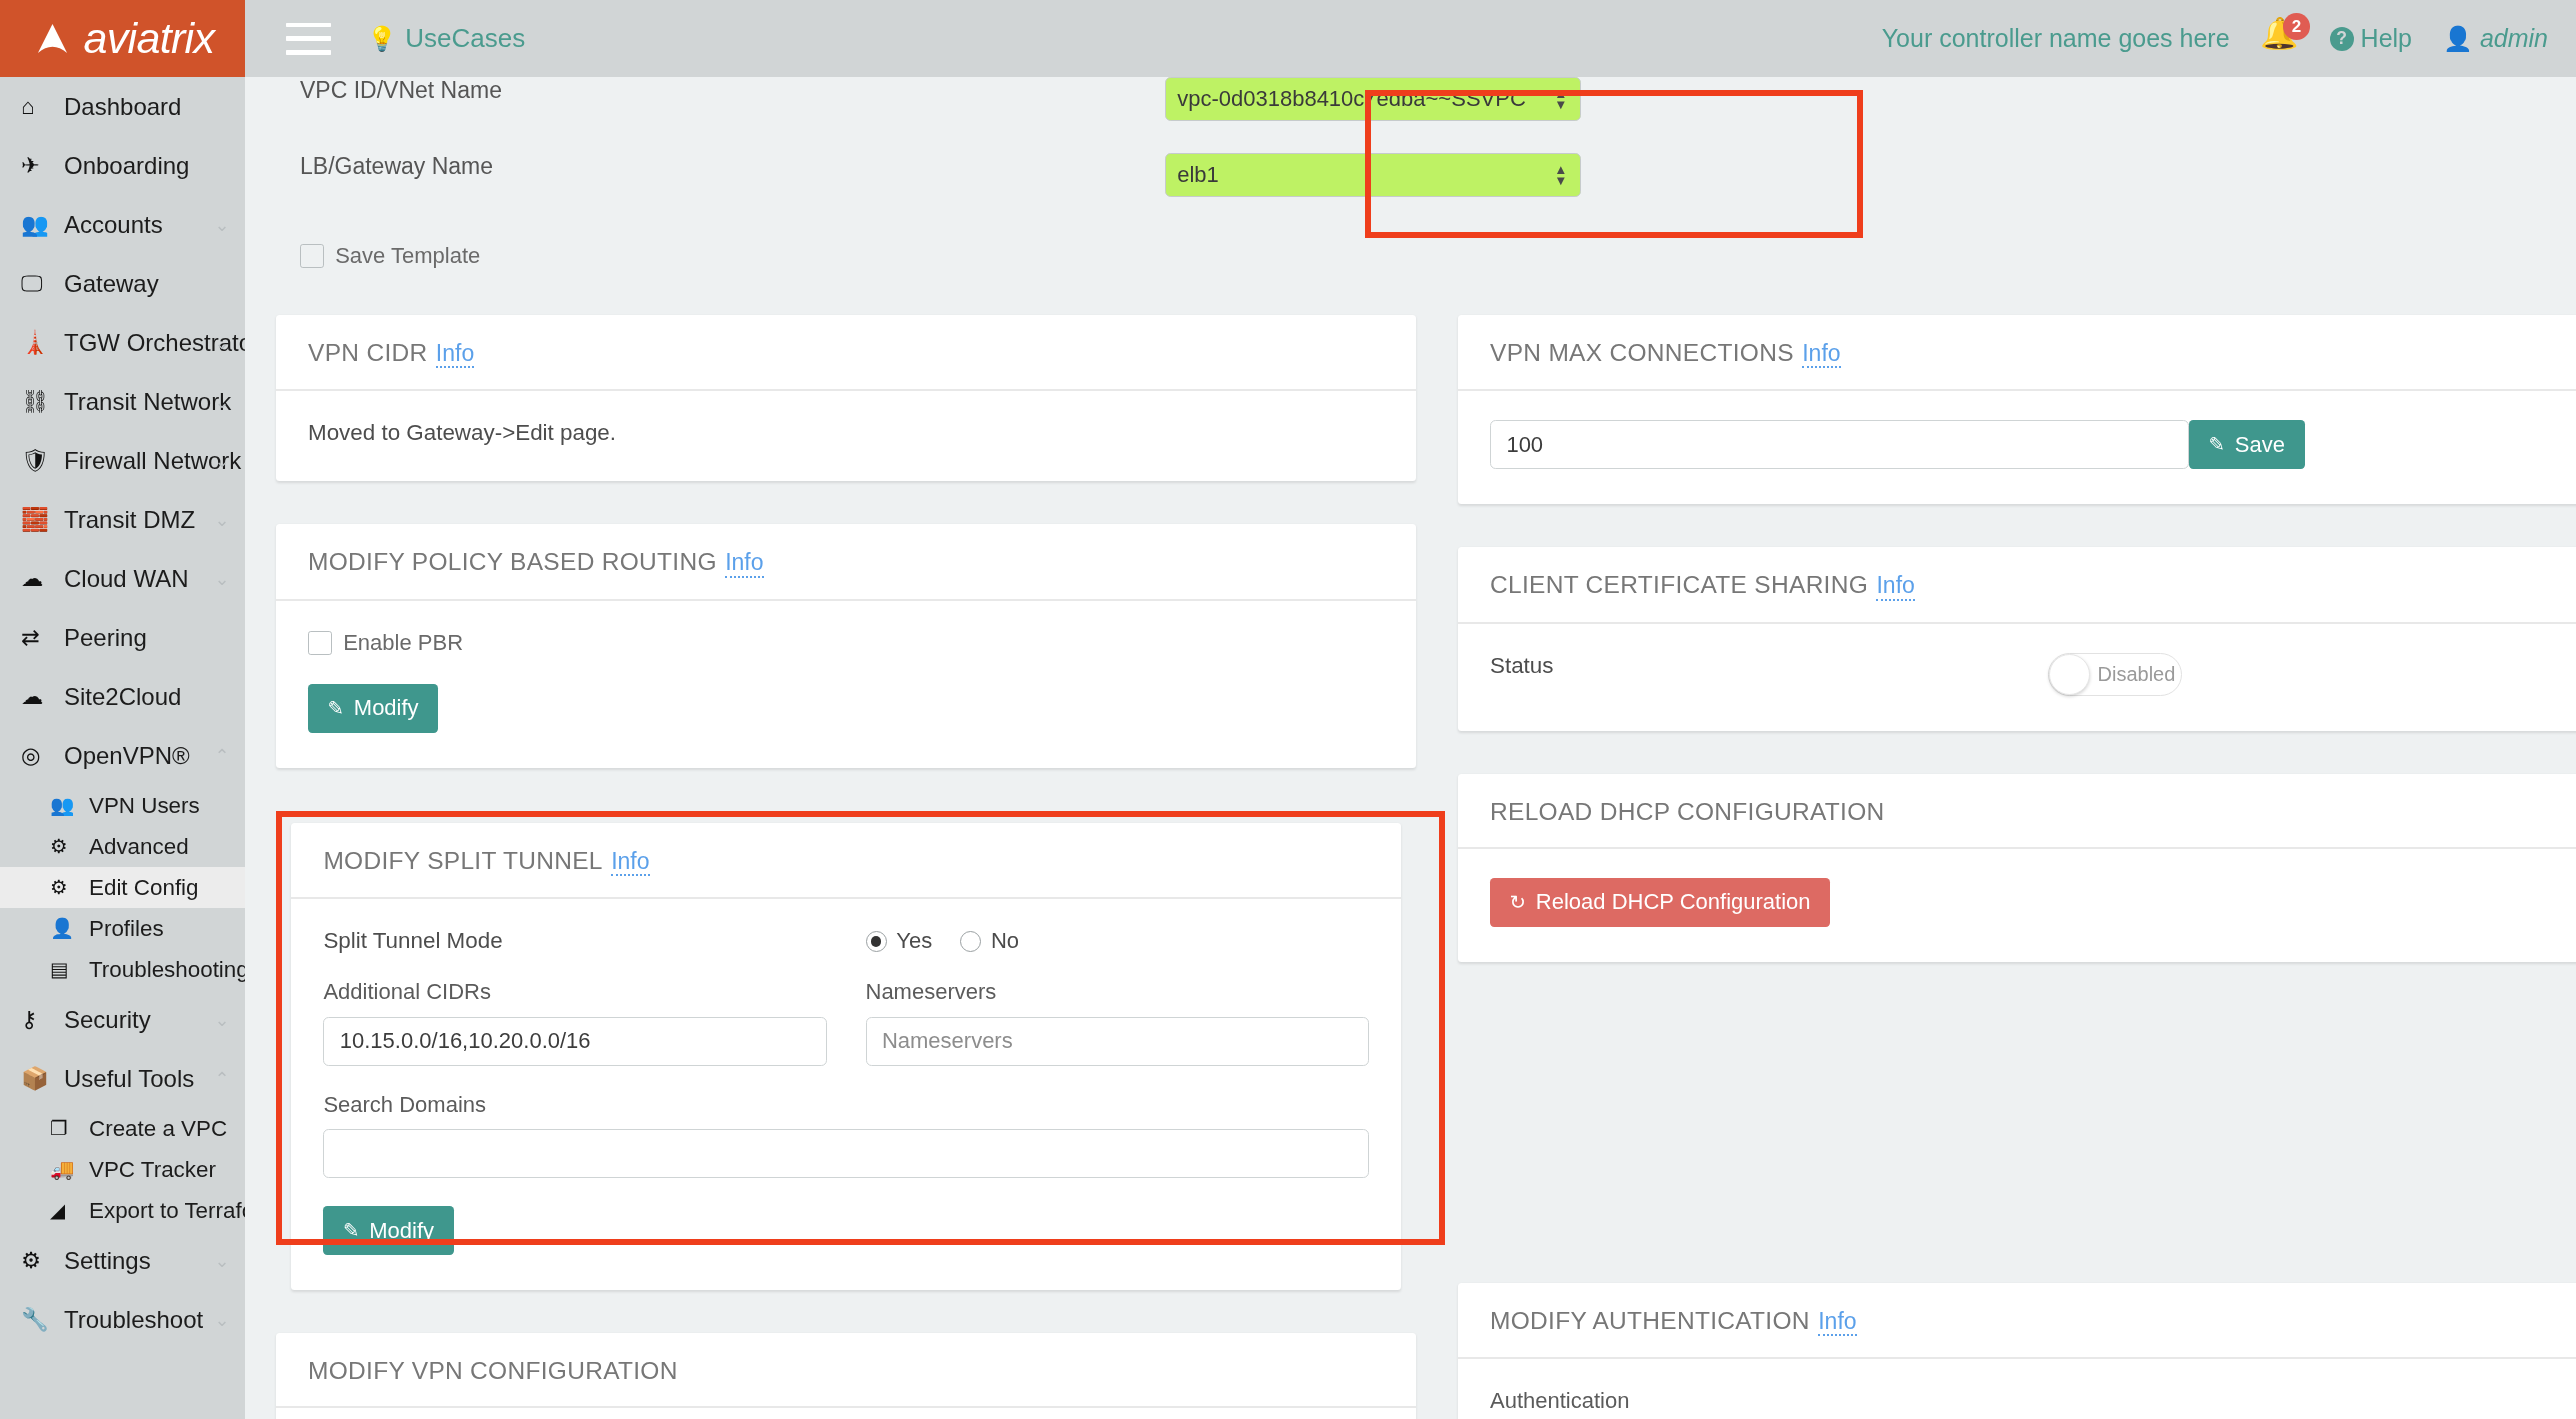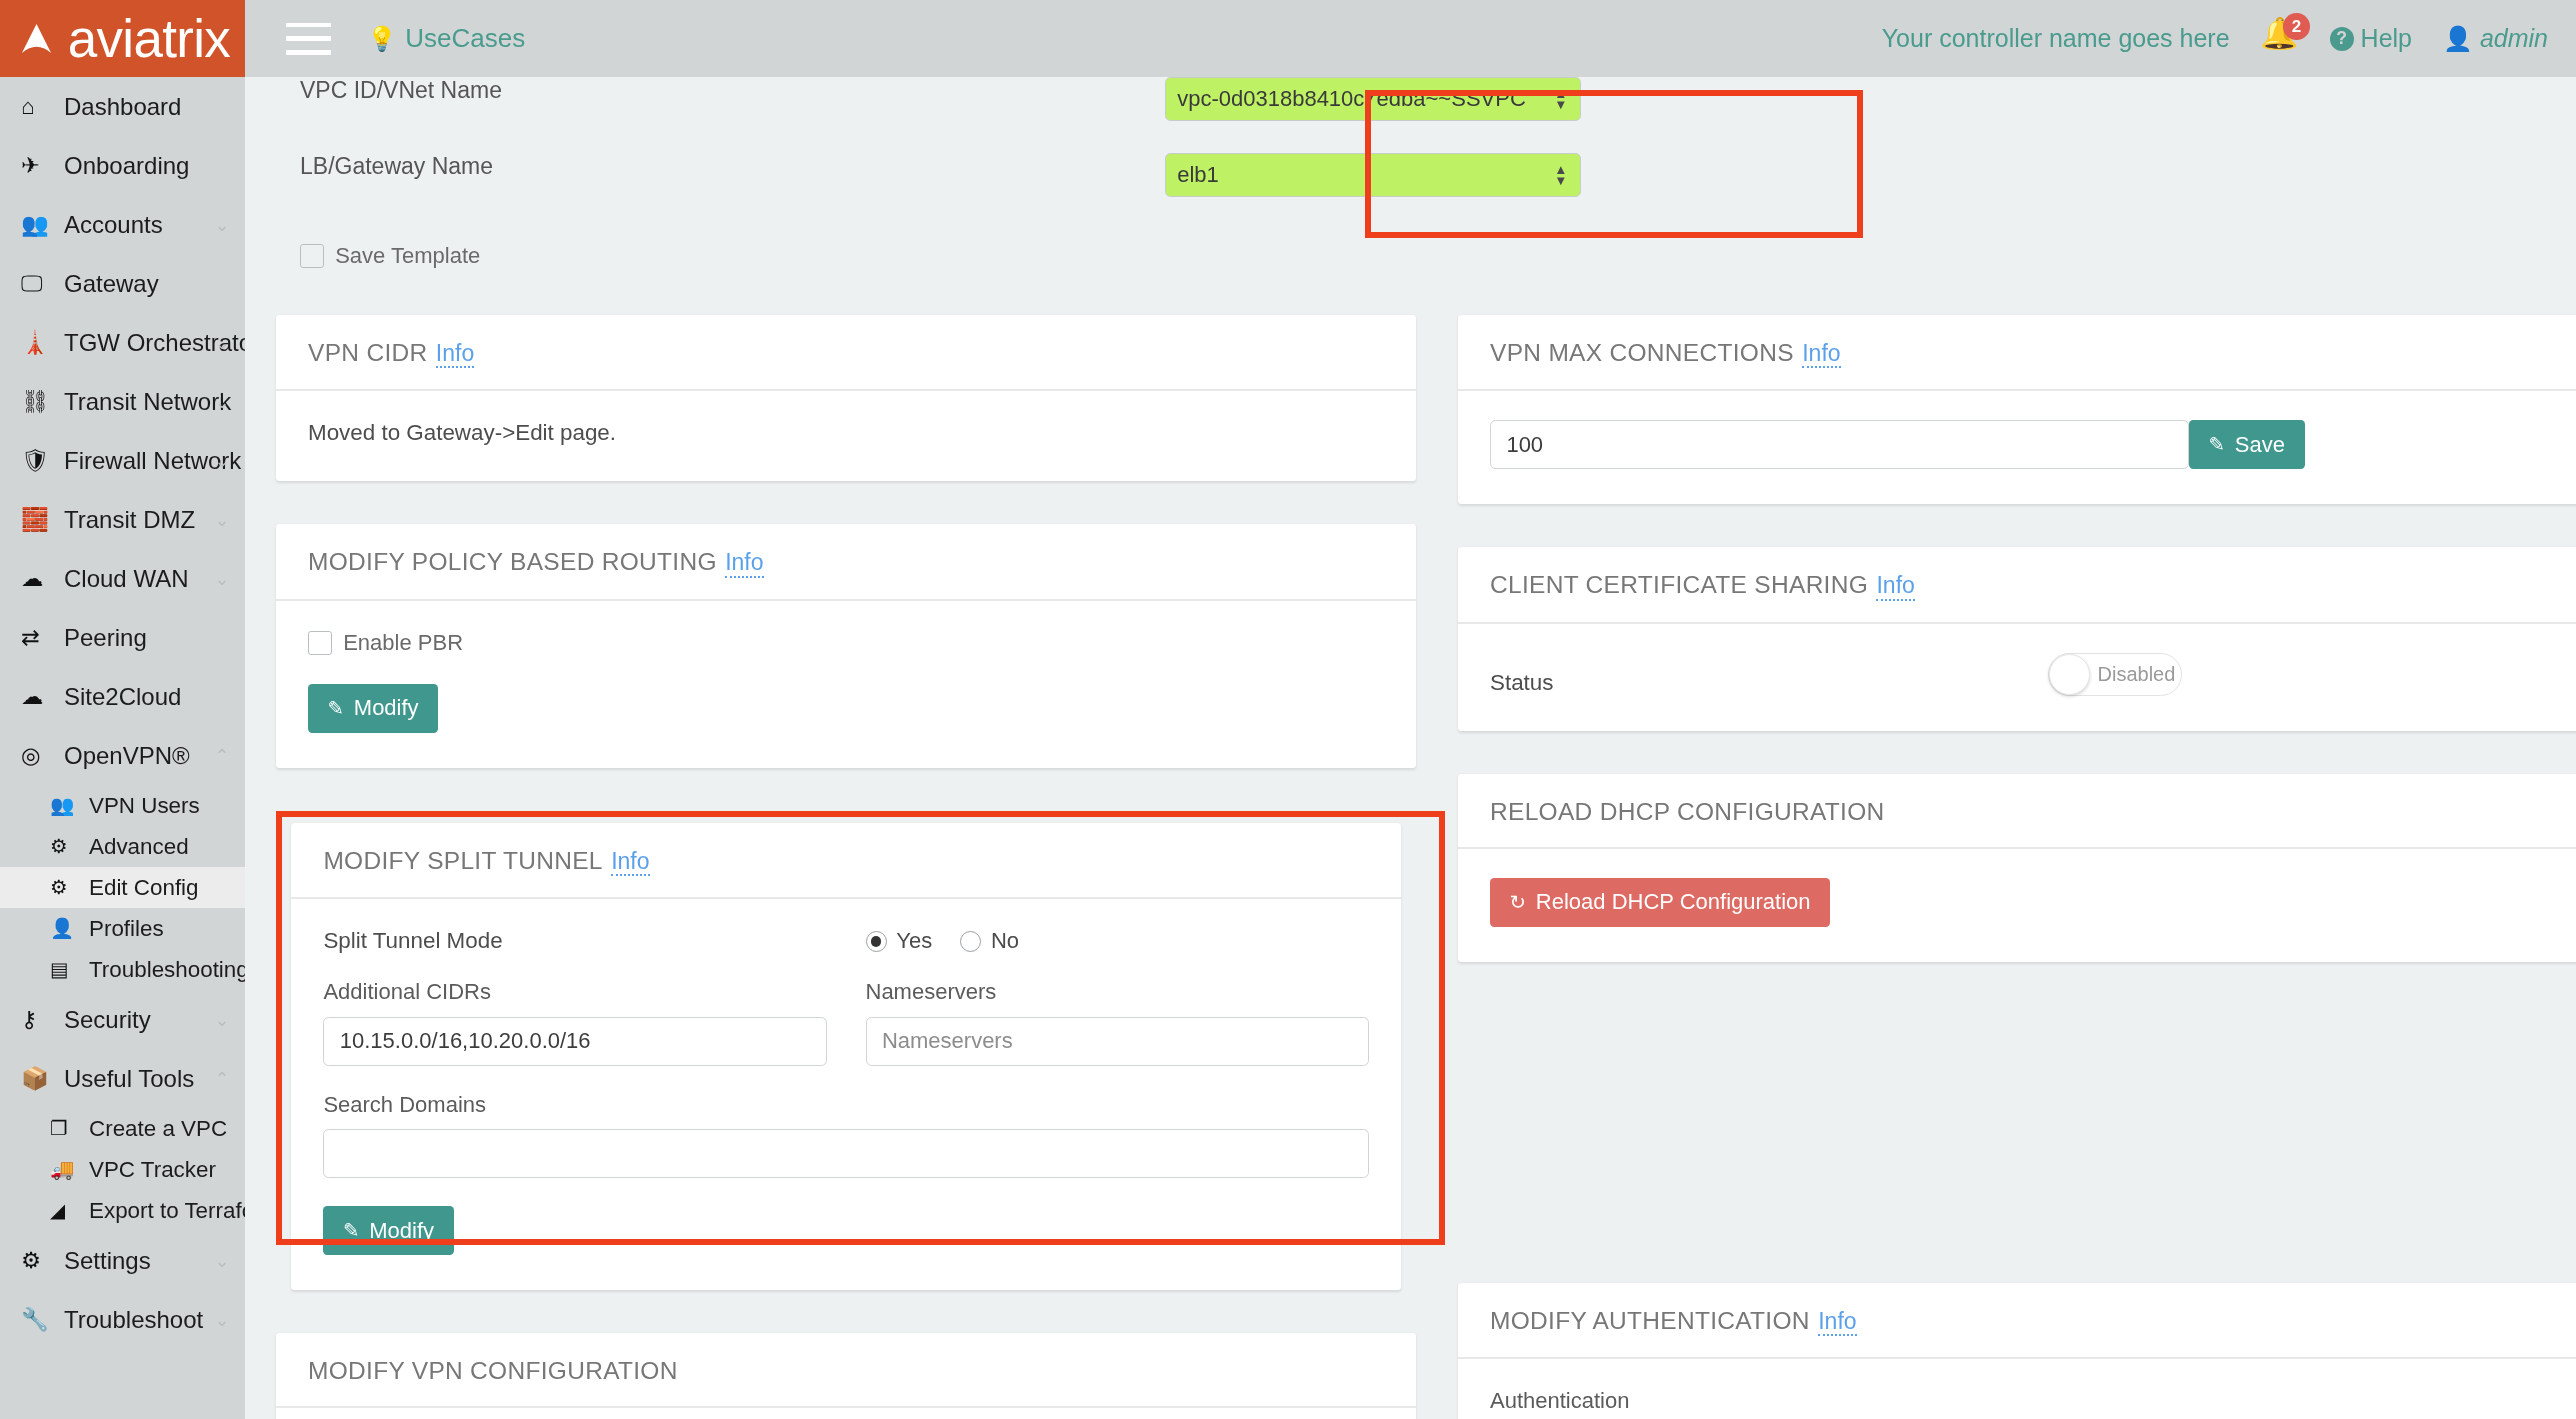--- a/index.html
+++ b/index.html
@@ -13,21 +13,21 @@
   
   .topbar {
     position: absolute; top: 0; left: 0; width: 2576px; height: 77px;
     background: #d1d5d6; display: flex; align-items: stretch;
   }
   .logo-block {
     width: 245px; background: #d0532a; display: flex;
     align-items: center; justify-content: center; gap: 9.8px;
   }
   .logo-mark { width: 43px; height: 35px; position: relative; }
-  .logo-text { color: #fff; font-size: 53px; letter-spacing: -0.7px; font-weight: 400; }
+  .logo-text { color: #fff; font-size: 43px; letter-spacing: -0.7px; font-weight: 400; font-style: italic; }
 
   .hamburger {
     width: 45px; height: 32px; margin-left: 41px;
     display: flex; flex-direction: column; justify-content: space-between;
     align-self: center; cursor: pointer;
   }
   .hamburger span { display: block; height: 4.2px; background: #fff; border-radius: 0.7px; }
 
   .usecases {
     display: flex; align-items: center; gap: 8.4px; margin-left: 36px;
@@ -490,21 +490,21 @@
           </div>
         </div>
       </div>
 
       <div class="card">
         <div class="card-head">
           <span class="card-title">CLIENT CERTIFICATE SHARING</span>
           <span class="info-link">Info</span>
         </div>
         <div class="card-body">
-          <div class="two-col" style="align-items:flex-end;">
+          <div class="two-col" style="align-items:flex-start;">
             <div><span class="body-text">Status</span></div>
             <div>
               <div class="toggle">
                 <span class="toggle-knob"></span>
                 <span class="toggle-text">Disabled</span>
               </div>
             </div>
           </div>
         </div>
       </div>

